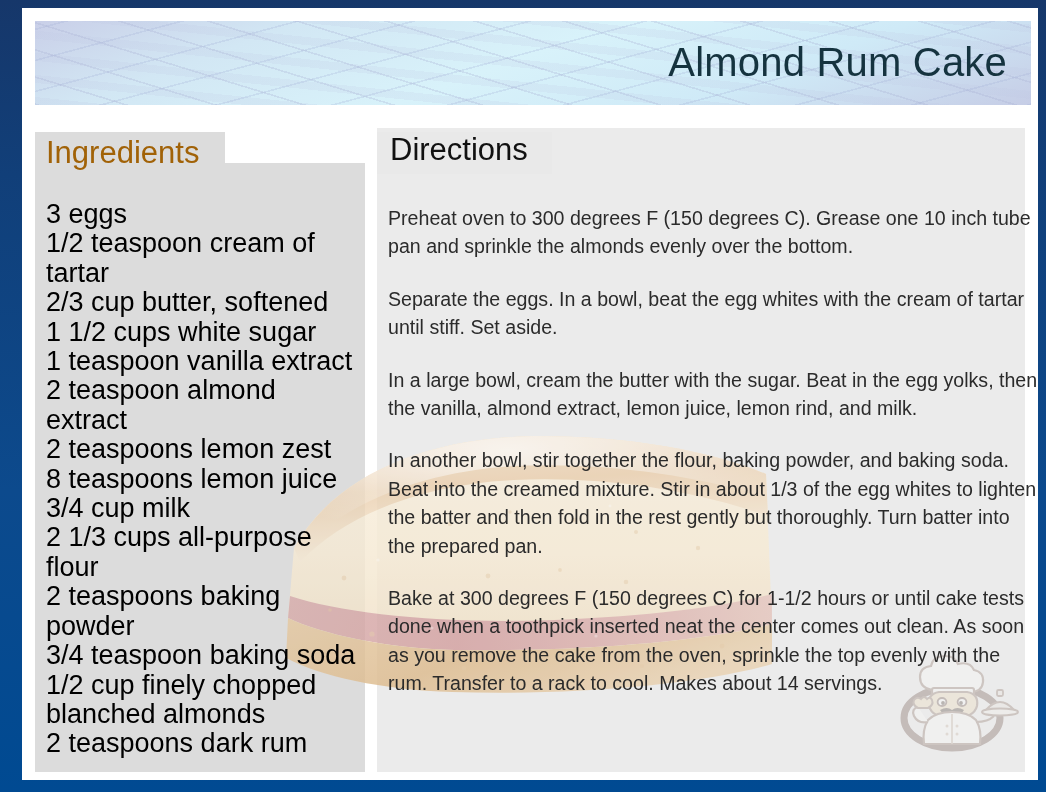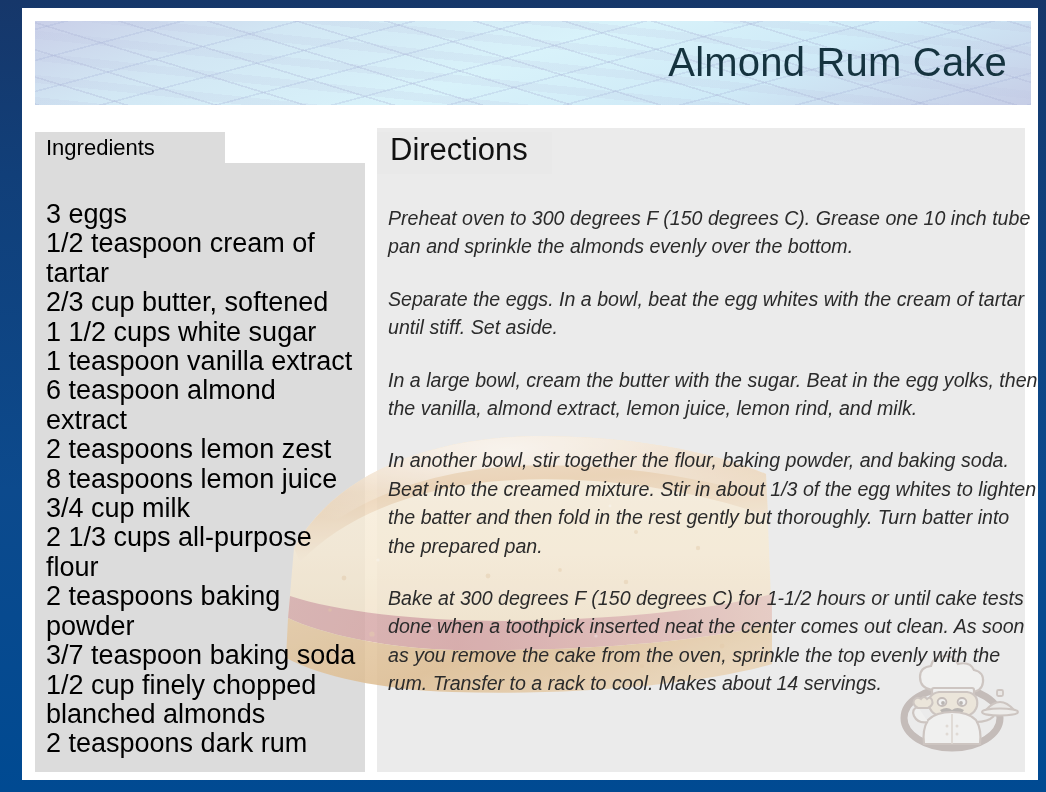--- a/index.html
+++ b/index.html
@@ -93,22 +93,22 @@
     left: 13px;
     top: 124px;
     width: 190px;
     height: 44px;
     background: #dcdcdc;
   }
   #ingredients-head span {
     position: absolute;
     left: 11px;
     top: 3px;
-    font-size: 22px;
-    color: #000000;
+    font-size: 31px;
+    color: #a16207;
     white-space: nowrap;
   }
   #directions-head {
     position: absolute;
     left: 355px;
     top: 124px;
     width: 175px;
     height: 42px;
     background: #e9e9e9;
     text-decoration: underline;
@@ -138,21 +138,20 @@
   
   #directions-body {
     position: absolute;
     left: 366px;
     top: 196px;
     width: 652px;
     font-size: 19.6px;
     line-height: 28.4px;
     color: #2b2b2b;
     z-index: 4;
-    font-style: italic;
   }
   #directions-body p {
     margin: 0 0 24px 0;
   }
   #directions-body p:last-child { margin-bottom: 16px; }
 
   
   #cake-photo {
     position: absolute;
     left: 252px;
@@ -266,27 +265,27 @@
         </g>
       </svg>
     </div>
 
     <div id="ingredients-list">
         <div class="ing">3 eggs</div>
         <div class="ing">1/2 teaspoon cream of tartar</div>
         <div class="ing">2/3 cup butter, softened</div>
         <div class="ing">1 1/2 cups white sugar</div>
         <div class="ing">1 teaspoon vanilla extract</div>
-        <div class="ing">6 teaspoon almond extract</div>
+        <div class="ing">2 teaspoon almond extract</div>
         <div class="ing">2 teaspoons lemon zest</div>
         <div class="ing">8 teaspoons lemon juice</div>
         <div class="ing">3/4 cup milk</div>
         <div class="ing">2 1/3 cups all-purpose flour</div>
         <div class="ing">2 teaspoons baking powder</div>
-        <div class="ing">3/7 teaspoon baking soda</div>
+        <div class="ing">3/4 teaspoon baking soda</div>
         <div class="ing">1/2 cup finely chopped blanched almonds</div>
         <div class="ing">2 teaspoons dark rum</div>
       </div>
 
     <div id="directions-body">
         <p>Preheat oven to 300 degrees F (150 degrees C). Grease one 10 inch tube pan and sprinkle the almonds evenly over the bottom.</p>
         <p>Separate the eggs. In a bowl, beat the egg whites with the cream of tartar until stiff. Set aside.</p>
         <p>In a large bowl, cream the butter with the sugar.  Beat in the egg yolks, then the vanilla, almond extract, lemon juice, lemon rind, and milk.</p>
         <p>In another bowl, stir together the flour, baking powder, and baking soda.  Beat into the creamed mixture.  Stir in about 1/3 of the egg whites to lighten the batter and then fold in the rest gently but thoroughly. Turn batter into the prepared pan.</p>
         <p>Bake at 300 degrees F (150 degrees C) for 1-1/2 hours or until cake tests done when a toothpick inserted neat the center comes out clean. As soon as you remove the cake from the oven, sprinkle the top evenly with the rum. Transfer to a rack to cool. Makes about 14 servings.</p>

